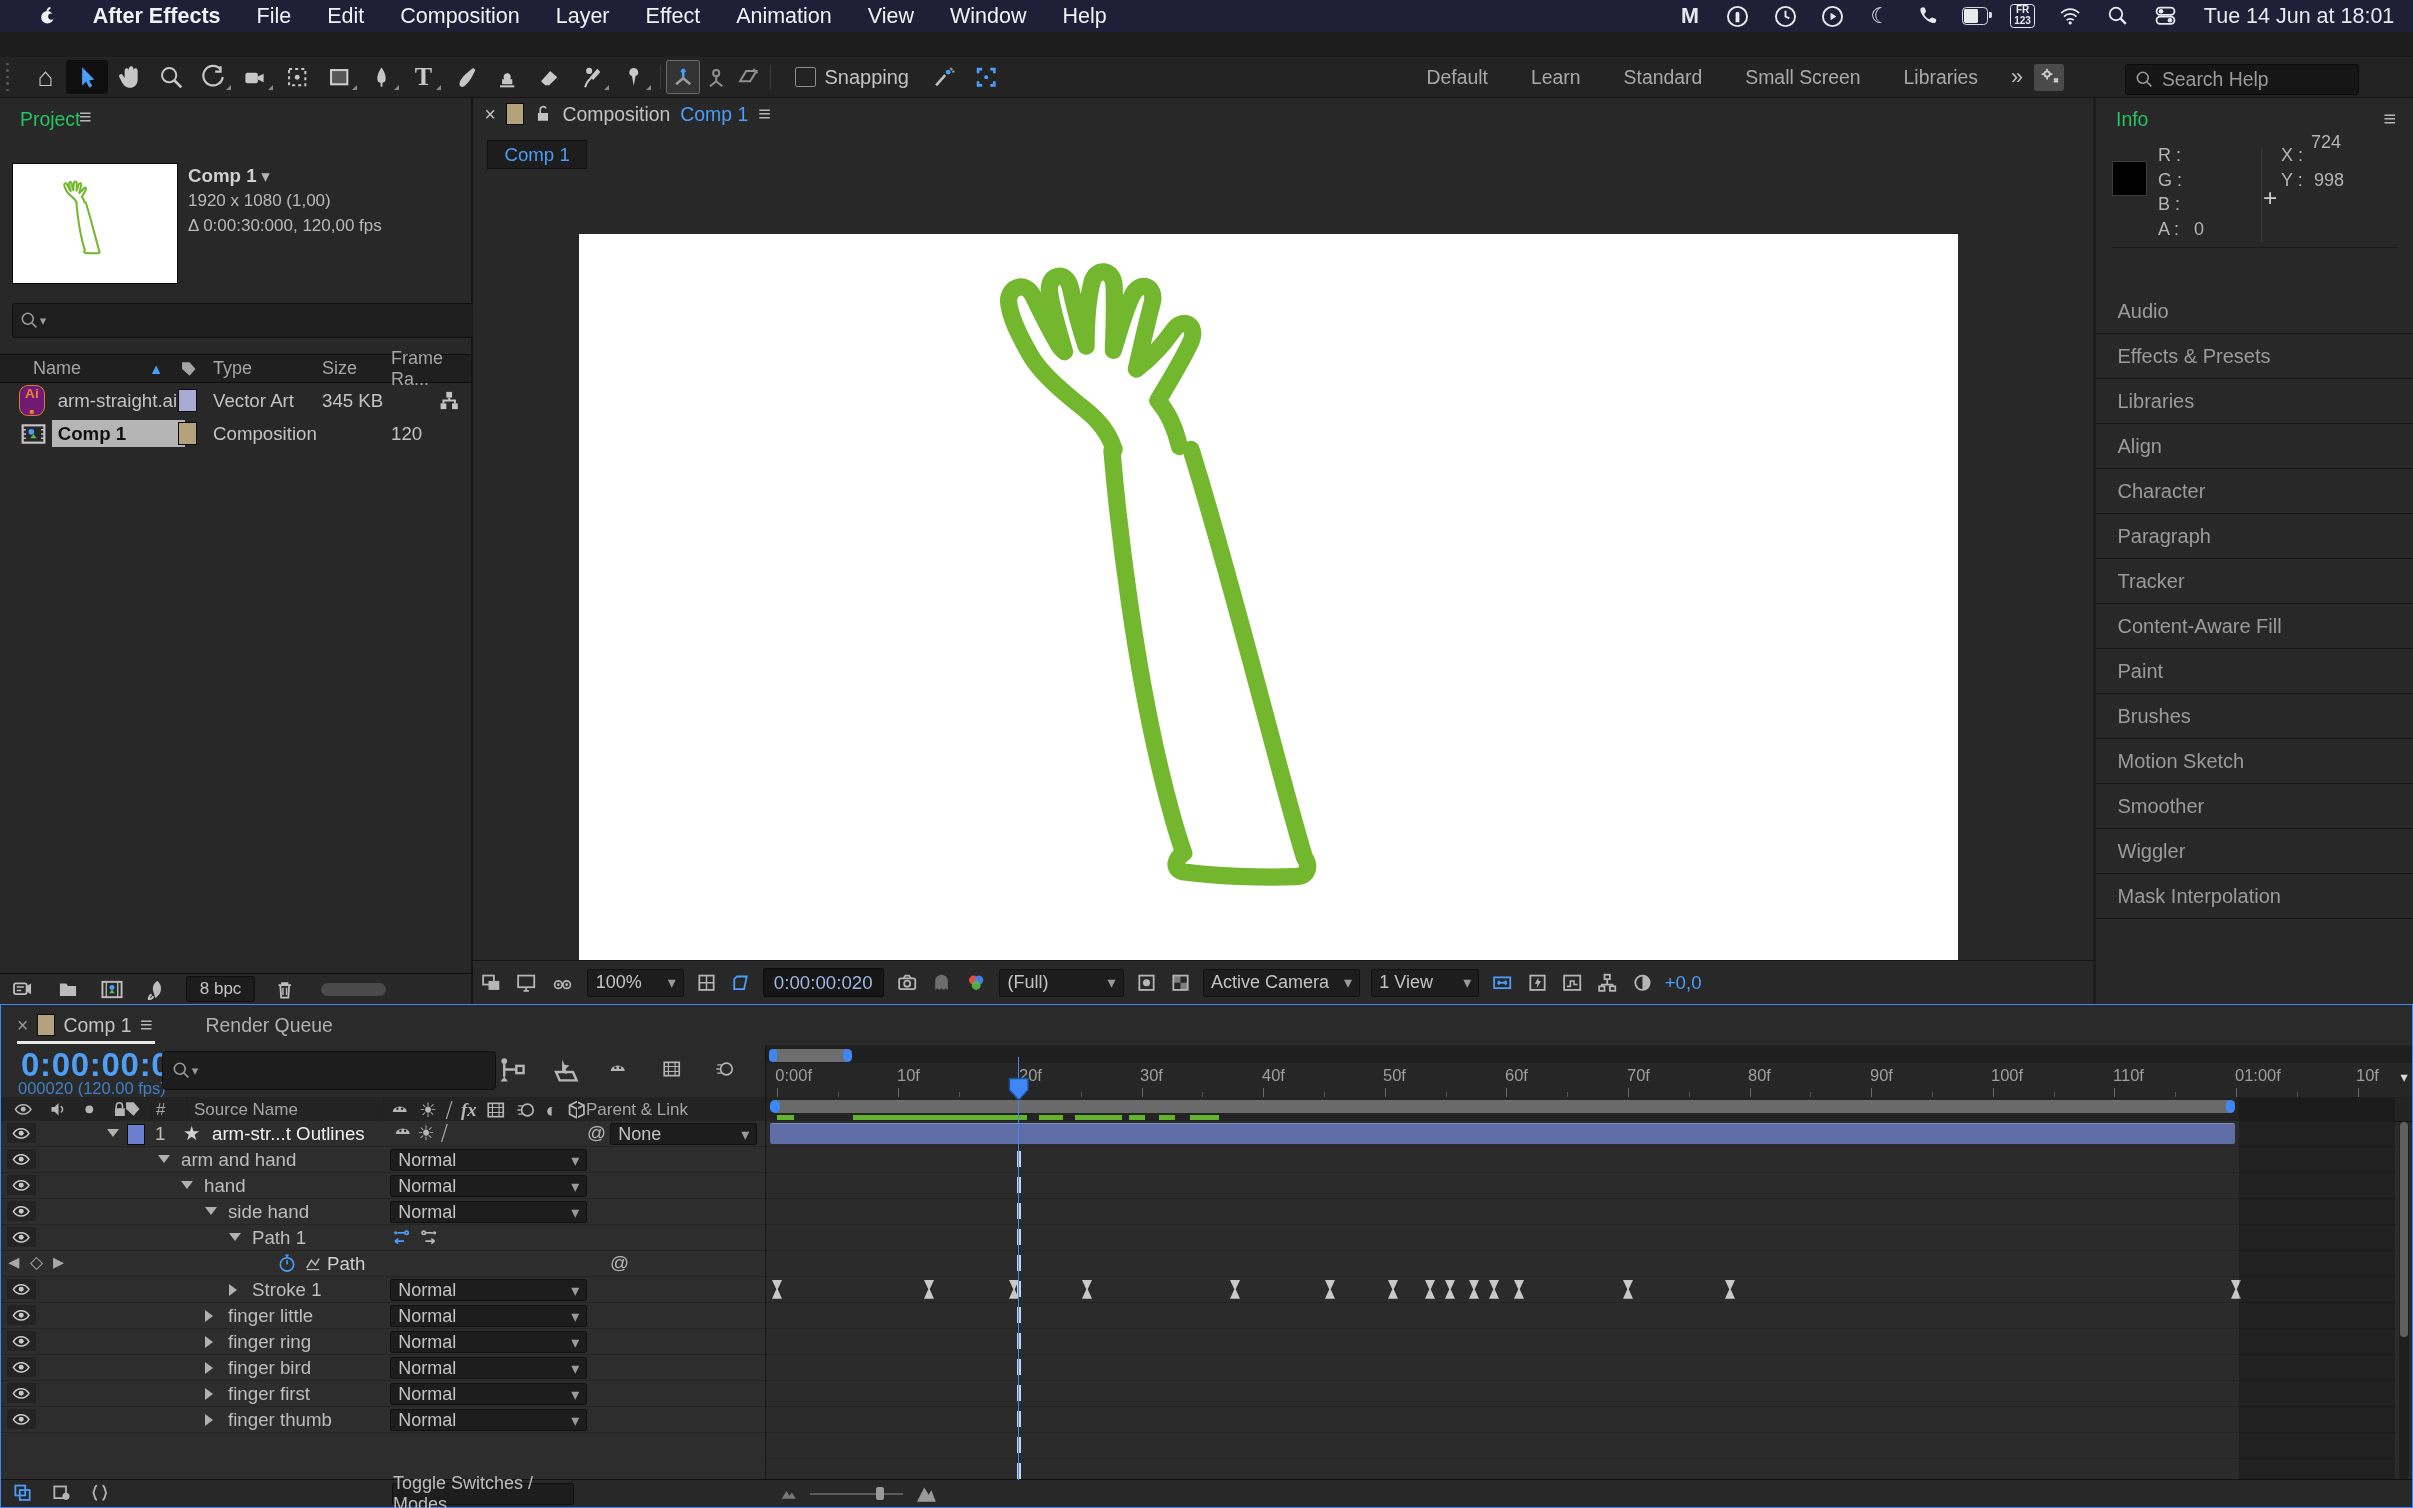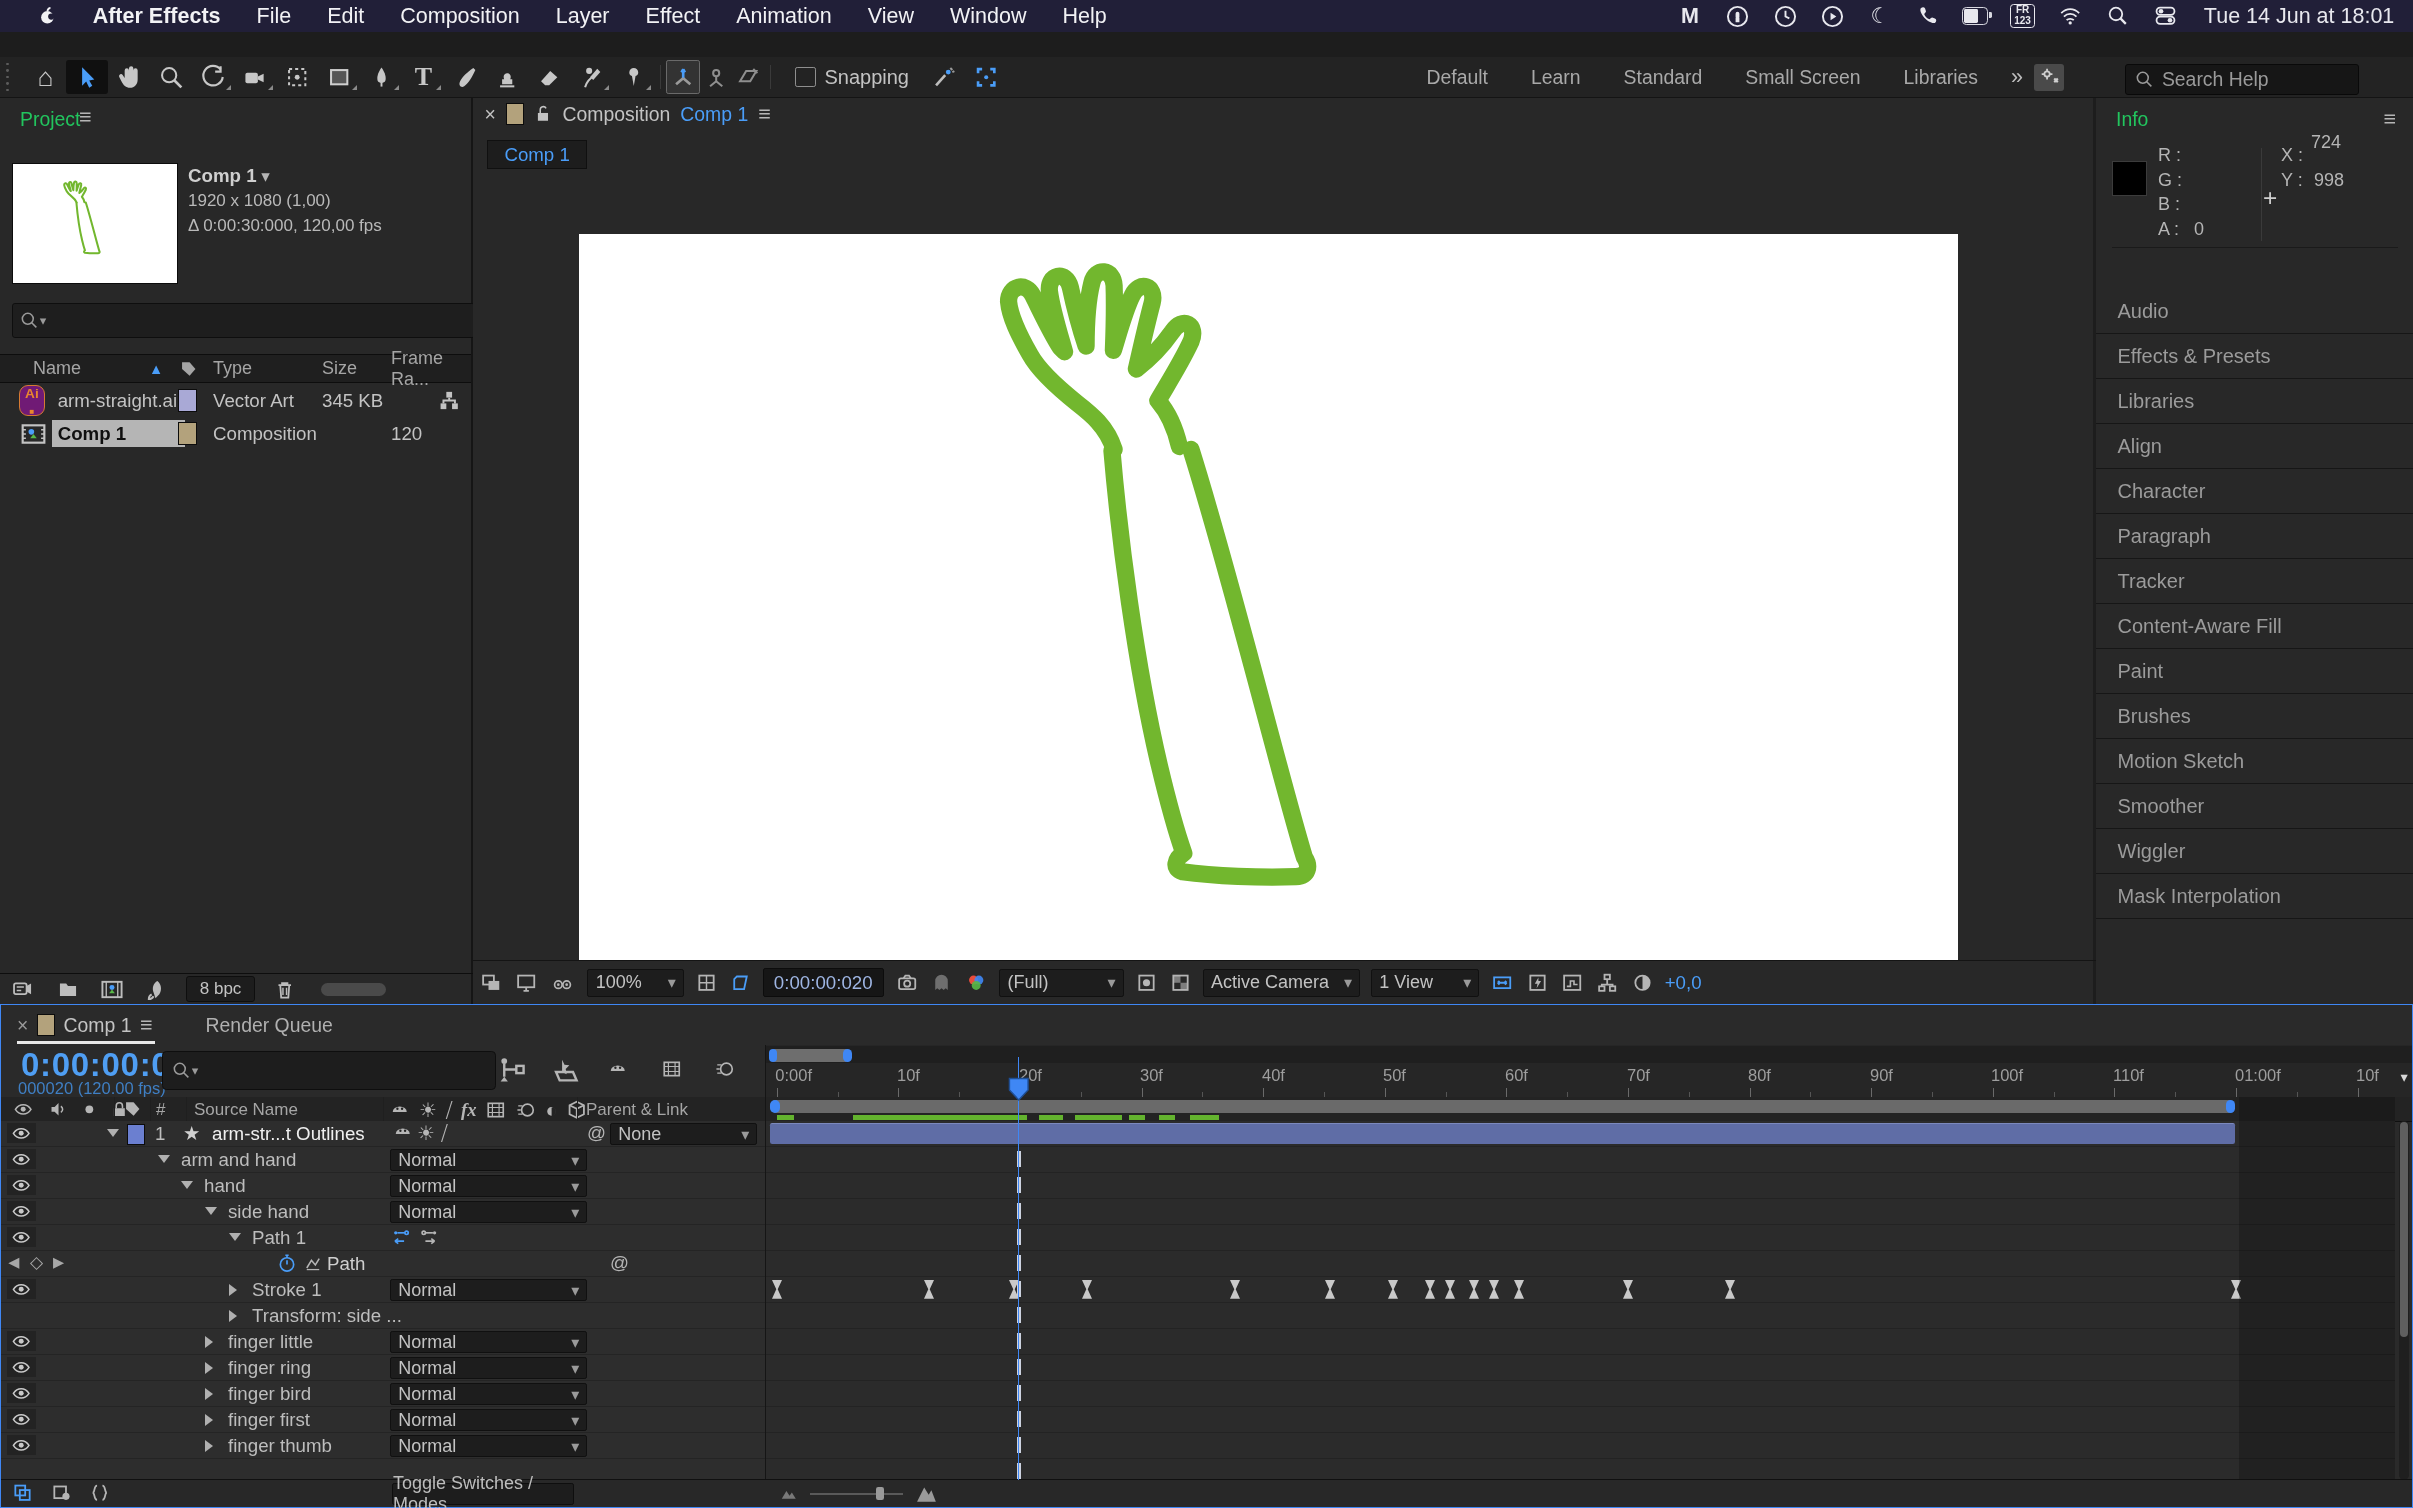--- a/index.html
+++ b/index.html
@@ -1042,24 +1042,20 @@
             </svg>
           </span>
           <span class="chev right" style="left:228px"></span>
           <span class="nm" style="left:251px">Stroke 1</span>
           <span class="modebox dd">
             <span>Normal</span>
             <span class="car">▾</span>
           </span>
         </div>
         <div class="tlrow">
-          <span class="chev right" style="left:228px"></span>
-          <span class="nm" style="left:251px">Transform: side ...</span>
-        </div>
-        <div class="tlrow">
           <span class="eyebox">
             <svg width="24.4" height="18.7" viewBox="0 0 24 24" fill="none" stroke="currentColor" stroke-width="2">
               <path d="M2 12 C7 4 17 4 22 12 C17 20 7 20 2 12 Z"></path>
               <circle cx="12" cy="12" r="3.2" fill="currentColor" stroke="none"></circle>
             </svg>
           </span>
           <span class="chev right" style="left:204px"></span>
           <span class="nm" style="left:227px">finger little</span>
           <span class="modebox dd">
             <span>Normal</span>

